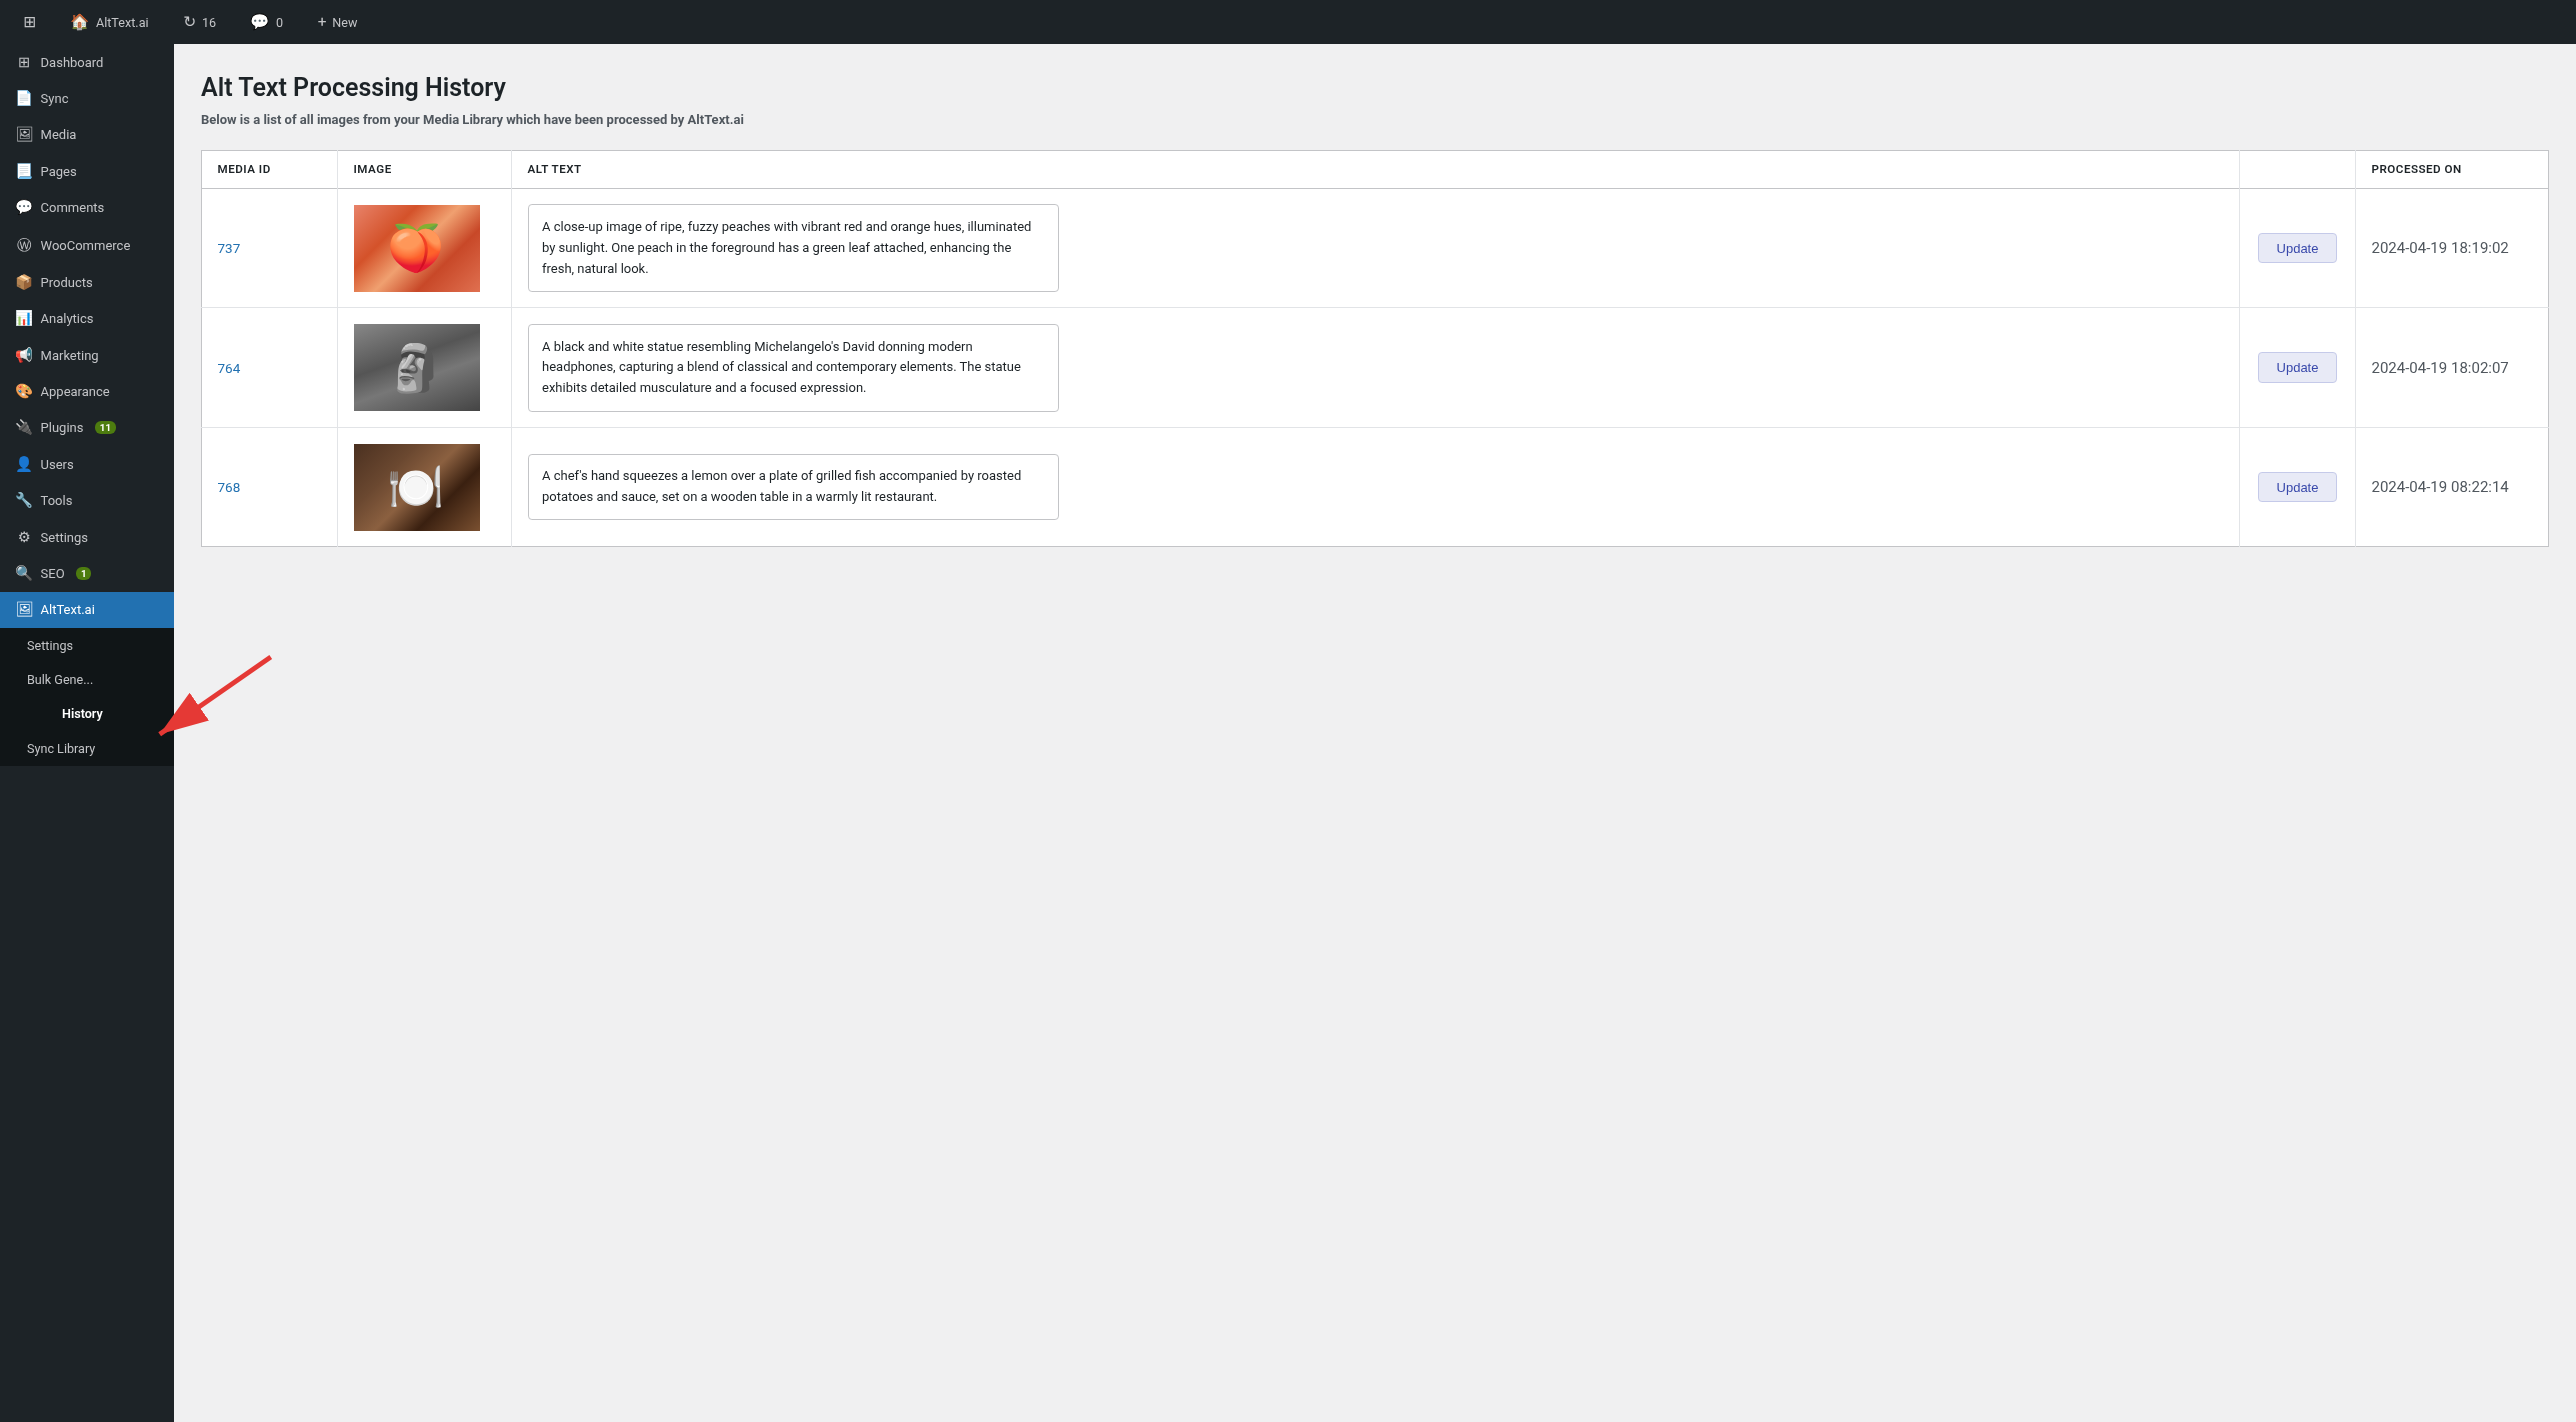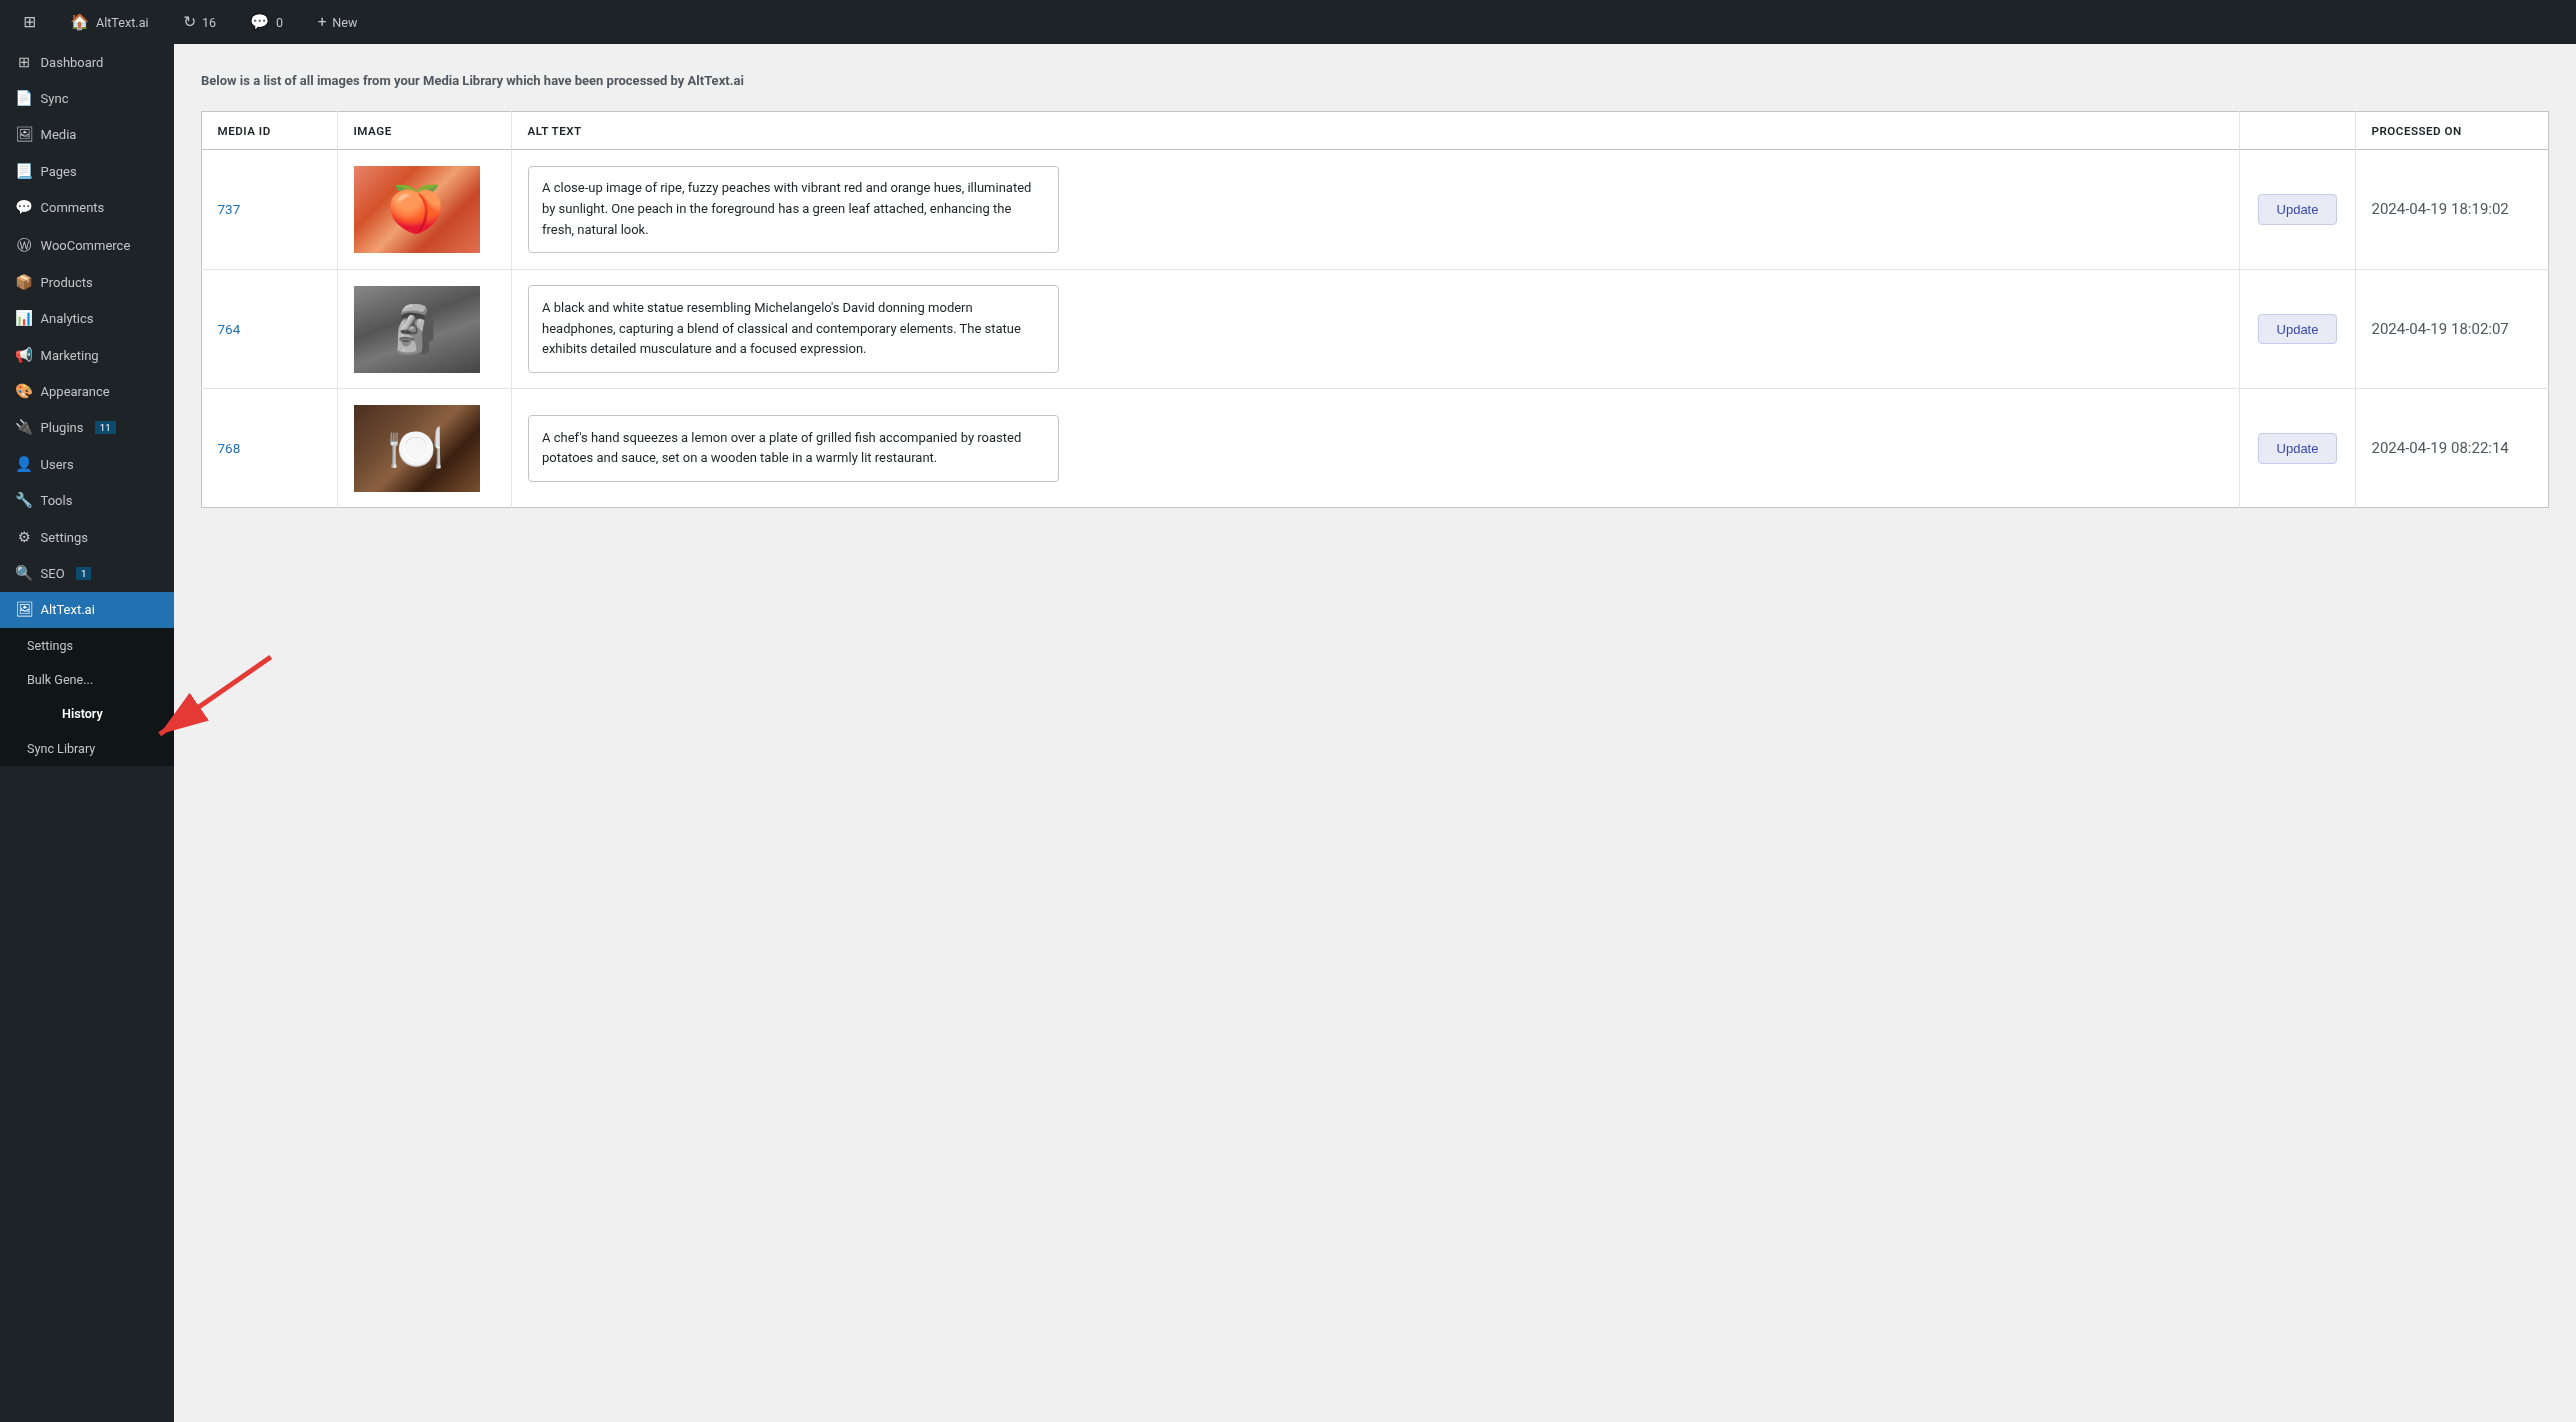--- a/index.html
+++ b/index.html
@@ -53,26 +53,26 @@
       padding: 9.7px 15.5px;
       cursor: pointer;
       font-size: 13px;
       color: #c3c4c7;
       white-space: nowrap;
       position: relative;
     }
     .sidebar-item.active { background: #2271b1; color: #fff; }
     .sidebar-icon { width: 17.4px; text-align: center; font-size: 14.5px; flex-shrink: 0; }
     .sidebar-badge {
-      background: #0c4a6e;
+      background: #4d7c0f;
       color: #fff;
       font-size: 9.7px;
-      border-radius: 0;
+      border-radius: 6px;
       padding: 1px 4.8px;
-      font-weight: 400;
+      font-weight: 700;
       margin-left: 3.9px;
     }
     .sidebar-submenu { background: #101517; }
     .sidebar-submenu .sidebar-item {
       padding-left: 27px;
       font-size: 12.6px;
     }
     .sidebar-submenu .sidebar-item.current {
       color: #fff;
       font-weight: 600;
@@ -321,20 +321,21 @@
       <div class="sidebar-item current">
         <span>History</span>
       </div>
       <div class="sidebar-item">
         <span>Sync Library</span>
       </div>
     </div>
   </div>
 
   <div id="main">
+    <h1 class="page-title">Alt Text Processing History</h1>
     <p class="page-subtitle">Below is a list of all images from your Media Library which have been processed by AltText.ai</p>
 
     <table class="wp-table">
       <thead>
         <tr>
           <th class="col-mediaid">MEDIA ID</th>
           <th class="col-image">IMAGE</th>
           <th class="col-alttext">ALT TEXT</th>
           <th class="col-update"></th>
           <th class="col-processed">PROCESSED ON</th>

